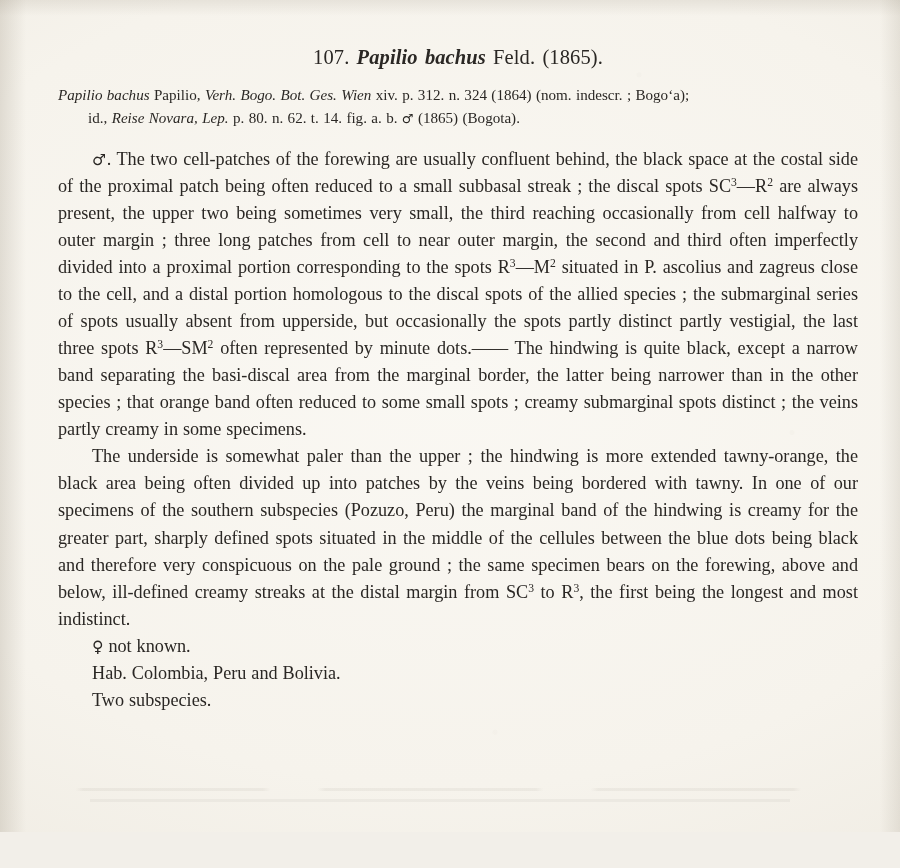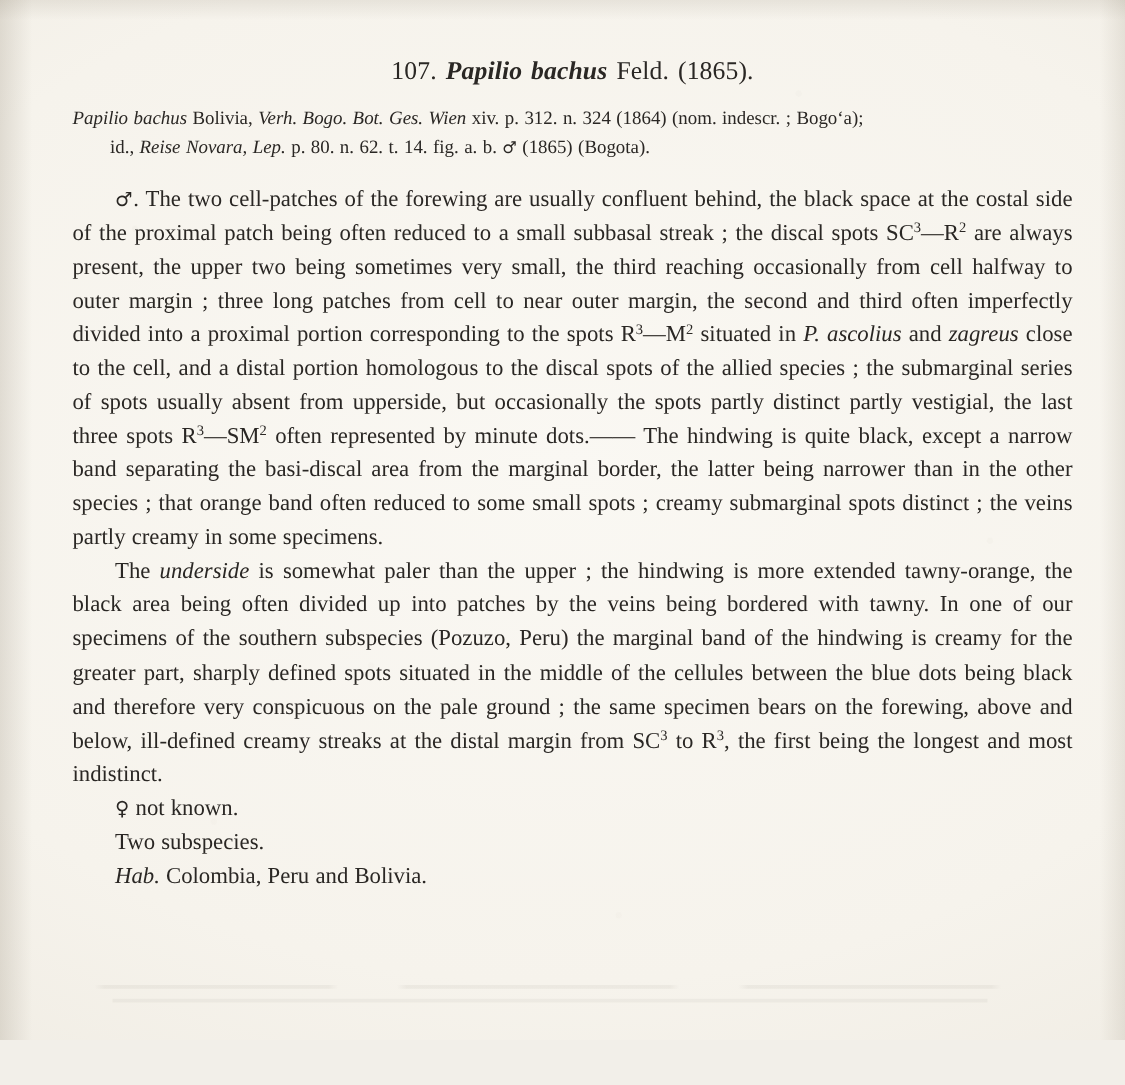--- a/index.html
+++ b/index.html
@@ -115,21 +115,21 @@
     line-height: 1.487;
     margin: 0;
     text-align: justify;
     text-justify: inter-word;
     text-indent: 34px;
     word-spacing: .4px;
     hyphens: none;
   }
   p.body.last-loose { text-align: left; }
 
-  .ital { font-style: italic; }
+  .ital { }
 
   
   sup {
     font-size: .64em;
     line-height: 0;
     vertical-align: .52em;
   }
 
   
   .sym {
@@ -155,37 +155,37 @@
 
     <div class="heading">
       <span>107.</span>
       <span class="bold ital">Papilio bachus</span>
       <span>Feld.</span>
       <span>(1865).</span>
     </div>
 
     <div class="citation">
       <span class="ital">Papilio bachus</span>
-      <span>Bolivia,</span>
+      <span>Papilio,</span>
       <span class="ital">Verh. Bogo. Bot. Ges. Wien</span>
       <span>xiv. p. 312. n. 324 (1864) (nom. indescr. ; Bogo‘a);</span>
       <span class="l2">
         <span>id.,</span>
         <span class="ital">Reise Novara, Lep.</span>
         <span>p. 80. n. 62. t. 14. fig. a. b.</span>
         <span class="sym">♂</span>
         <span>(1865) (Bogota).</span>
       </span>
     </div>
 
     <p class="body"><span class="sym">♂</span><span>. The two cell-patches of the forewing are usually confluent behind, the black space at the costal side of the proximal patch being often reduced to a small subbasal streak ; the discal spots SC</span><sup>3</sup><span>—R</span><sup>2</sup><span> are always present, the upper two being sometimes very small, the third reaching occasionally from cell halfway to outer margin ; three long patches from cell to near outer margin, the second and third often imperfectly divided into a proximal portion corresponding to the spots R</span><sup>3</sup><span>—M</span><sup>2</sup><span> situated in </span><span class="ital">P. ascolius</span><span> and </span><span class="ital">zagreus</span><span> close to the cell, and a distal portion homologous to the discal spots of the allied species ; the submarginal series of spots usually absent from upperside, but occasionally the spots partly distinct partly vestigial, the last three spots R</span><sup>3</sup><span>—SM</span><sup>2</sup><span> often represented by minute dots.—— The hindwing is quite black, except a narrow band separating the basi-discal area from the marginal border, the latter being narrower than in the other species ; that orange band often reduced to some small spots ; creamy submarginal spots distinct ; the veins partly creamy in some specimens.</span></p>
 
     <p class="body"><span>The </span><span class="ital">underside</span><span> is somewhat paler than the upper ; the hindwing is more extended tawny-orange, the black area being often divided up into patches by the veins being bordered with tawny. In one of our specimens of the southern subspecies (Pozuzo, Peru) the marginal band of the hindwing is creamy for the greater part, sharply defined spots situated in the middle of the cellules between the blue dots being black and therefore very conspicuous on the pale ground ; the same specimen bears on the forewing, above and below, ill-defined creamy streaks at the distal margin from SC</span><sup>3</sup><span> to R</span><sup>3</sup><span>, the first being the longest and most indistinct.</span></p>
 
     <p class="body last-loose"><span class="sym">♀</span><span> not known.</span></p>
 
 
+    <p class="body last-loose"><span class="ital">Hab.</span><span> Colombia, Peru and Bolivia.</span></p>
+
     <p class="body last-loose"><span>Two subspecies.</span></p>
-
-    <p class="body last-loose"><span class="ital">Hab.</span><span> Colombia, Peru and Bolivia.</span></p>
 
   </div>
 </div>
 
 </body></html>

